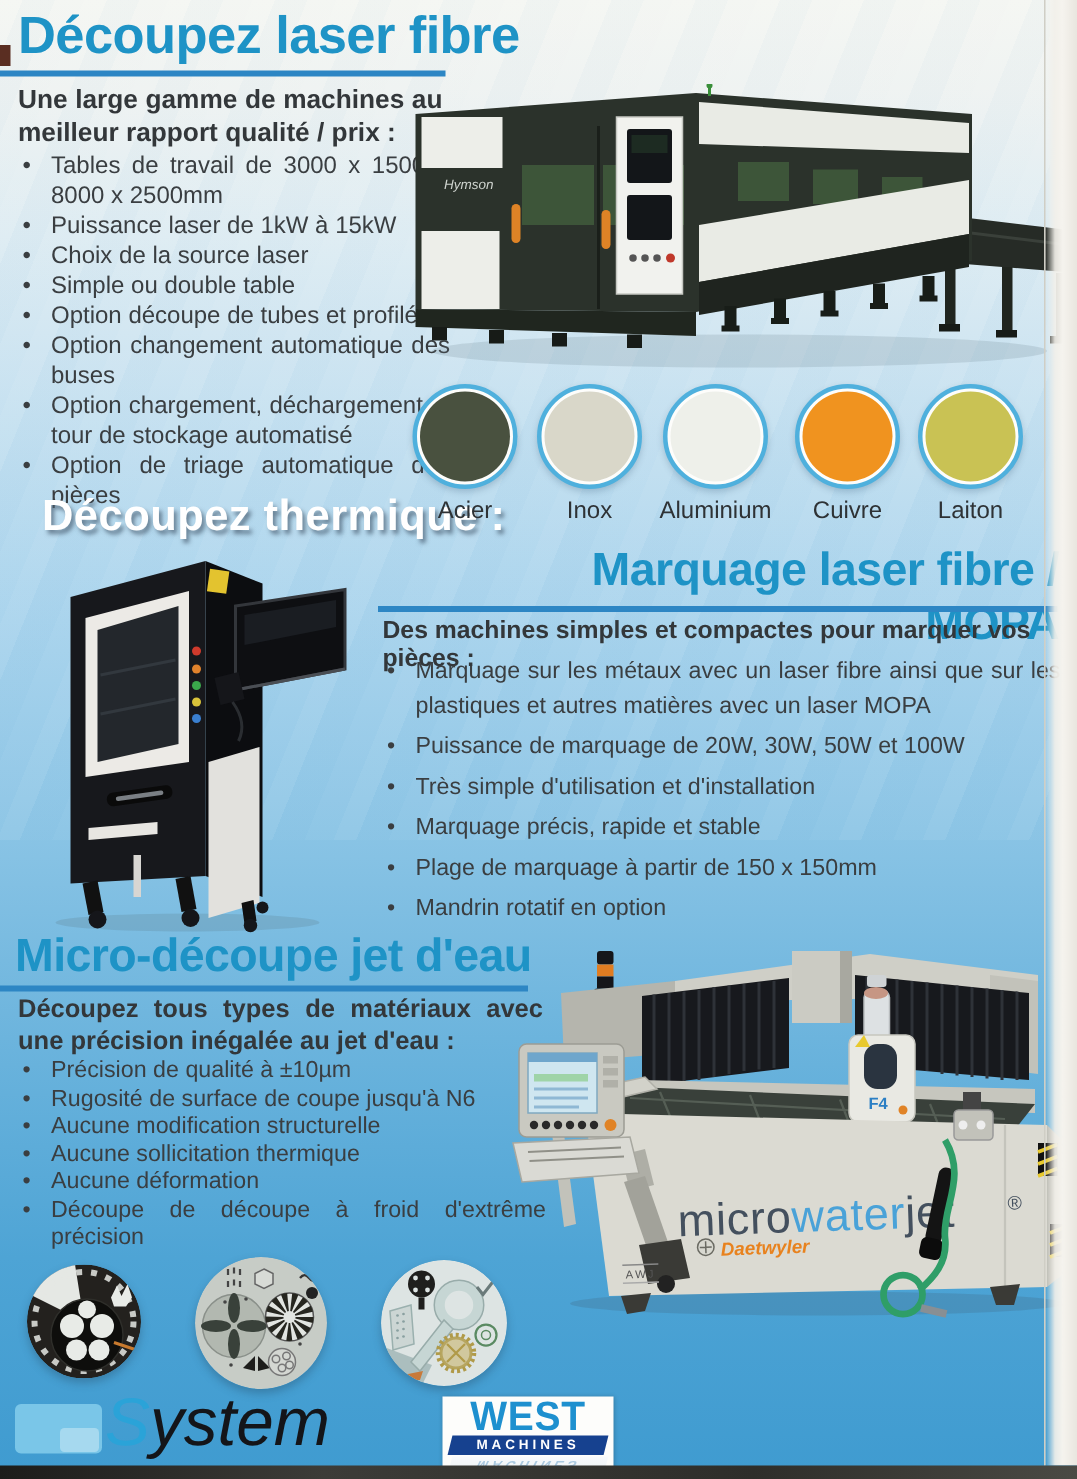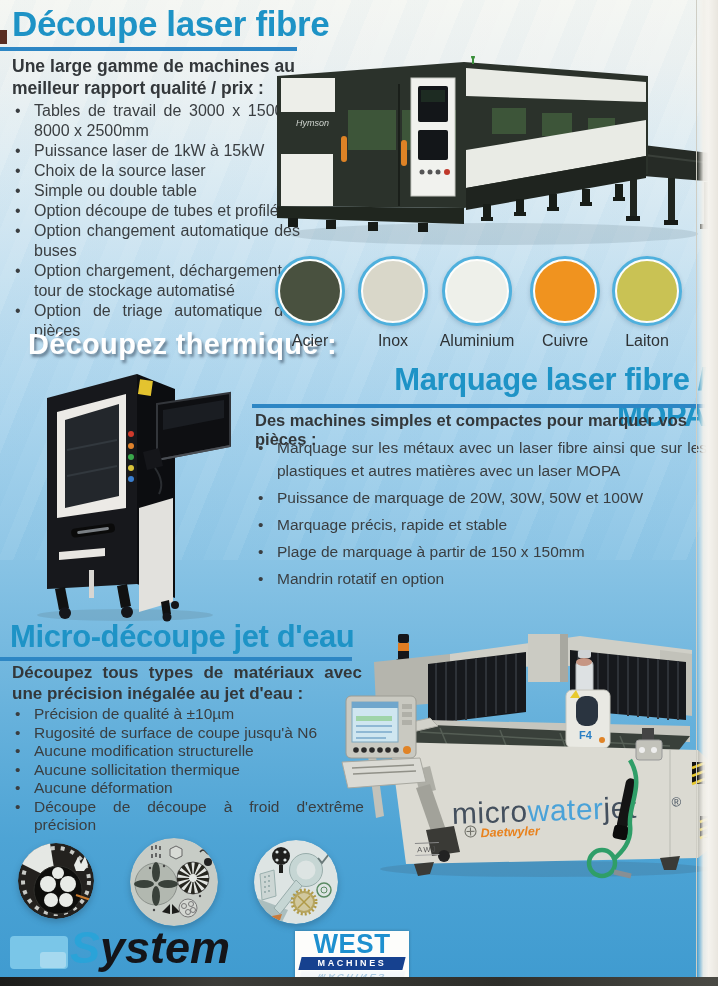--- a/index.html
+++ b/index.html
@@ -53,21 +53,21 @@
   .m3{position:absolute;left:330px;top:620px;width:388px;height:259px;}
   .m1 svg,.m2 svg,.m3 svg,.sample svg{display:block;width:100%;height:100%;}
 
   .sample{position:absolute;border-radius:50%;overflow:hidden;box-shadow:0 3px 6px rgba(35,70,95,.35);}
   #s1{left:18px;top:843px;width:76px;height:76px;}
   #s2{left:130px;top:838px;width:88px;height:88px;}
   #s3{left:254px;top:840px;width:84px;height:84px;}
 
   .sys-patch{position:absolute;left:10px;top:936px;width:58px;height:33px;background:#7ac6e8;border-radius:4px;}
   .sys-patch2{position:absolute;left:40px;top:952px;width:26px;height:16px;background:#a6d9ef;border-radius:3px;}
-  .sys-text{position:absolute;left:70px;top:922px;font-size:45px;font-style:italic;font-weight:700;
+  .sys-text{position:absolute;left:70px;top:922px;font-size:45px;font-style:italic;font-weight:400;
     color:#141519;letter-spacing:0;}
   .sys-text .s{color:#2aa3d8;}
 
   .west{position:absolute;left:295px;top:931px;width:114px;height:53px;background:#fdfdfb;
     box-shadow:0 0 3px rgba(0,0,0,.25);text-align:center;overflow:hidden;}
   .west-line1{font-size:26px;font-weight:bold;color:#1e90cf;line-height:25px;margin-top:1px;
     letter-spacing:.5px;transform:scaleY(1.05);}
   .west-bar{margin:0 5px;height:13px;background:#16418f;transform:skewX(-14deg);}
   .west-bar span{display:block;transform:skewX(14deg);font-size:9px;color:#ffffff;
     letter-spacing:2.6px;font-weight:bold;line-height:13px;}
@@ -76,21 +76,21 @@
   .west-ref span{display:block;transform:skewX(14deg);font-size:9px;color:#8fb8d8;
     letter-spacing:2.6px;font-weight:bold;line-height:12px;}
 </style>
 </head>
 <body>
 
 <div class="page">
   <div class="streaks"></div>
   <div class="edge-artifact"></div>
 
-  <div class="h1" id="t1">Découpe laser fibre</div>
+  <div class="h1" id="t1">Découpez laser fibre</div>
   <div class="rule" id="r1"></div>
   <div class="lead" id="lead1">Une large gamme de machines au meilleur rapport qualité / prix :</div>
 
   <div class="blist" id="list1">
     <div class="li">
         <span>Tables de travail de 3000 x 1500 à 8000 x 2500mm</span>
       </div>
     <div class="li">
         <span>Puissance laser de 1kW à 15kW</span>
       </div>
@@ -215,20 +215,23 @@
   <div class="h1" id="t2">Marquage laser fibre / MOPA</div>
   <div class="rule" id="r2"></div>
   <div class="lead" id="lead2">Des machines simples et compactes pour marquer vos pièces :</div>
 
   <div class="blist" id="list2">
     <div class="li">
         <span>Marquage sur les métaux avec un laser fibre ainsi que sur les plastiques et autres matières avec un laser MOPA</span>
       </div>
     <div class="li">
         <span>Puissance de marquage de 20W, 30W, 50W et 100W</span>
+      </div>
+    <div class="li">
+        <span>Très simple d'utilisation et d'installation</span>
       </div>
     <div class="li">
         <span>Marquage précis, rapide et stable</span>
       </div>
     <div class="li">
         <span>Plage de marquage à partir de 150 x 150mm</span>
       </div>
     <div class="li">
         <span>Mandrin rotatif en option</span>
       </div>

